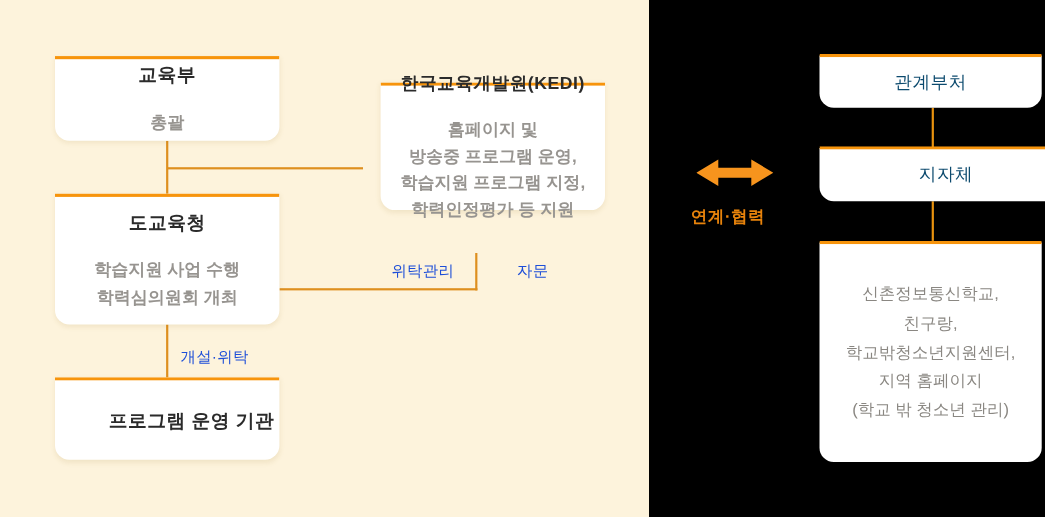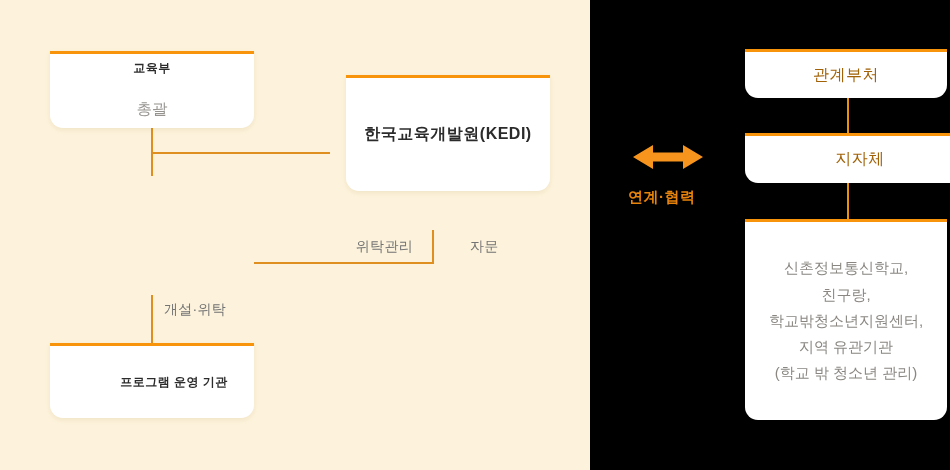--- a/index.html
+++ b/index.html
@@ -25,54 +25,55 @@
     display: flex;
     flex-direction: column;
     align-items: center;
     justify-content: center;
     text-align: center;
     box-shadow: 0 2px 5px rgba(160, 120, 40, 0.12);
   }
   .panel-right-node { box-shadow: none; }
 
   .node-title {
-    font-size: 12px;
+    font-size: 17px;
     font-weight: 700;
     color: #2b2b2b;
     letter-spacing: 0.5px;
   }
   .node-title-sm { font-size: 16px; }
   .node-sub {
     margin-top: 20px;
     font-size: 15.5px;
     color: #979490;
     line-height: 1.55;
     white-space: pre-line;
+    font-weight: bold;
   }
   .node-sub-only {
     margin-top: 0;
     font-size: 15px;
     color: #8a8782;
     line-height: 1.75;
     white-space: pre-line;
   }
   .node-title-plain {
     font-size: 16px;
     font-weight: 400;
-    color: #a16207;
+    color: #0c4a6e;
     letter-spacing: 0.5px;
   }
 
   .edge { position: absolute; background: #DE8F1F; }
   .edge-dark { background: #E8920E; }
 
   .edge-label {
     position: absolute;
     font-size: 14px;
-    color: #737373;
+    color: #1d4ed8;
     letter-spacing: 0.3px;
   }
   .bridge-label {
     position: absolute;
     font-size: 15px;
     font-weight: 700;
     color: #E8830B;
     letter-spacing: 0.5px;
   }
   .bridge-arrow { position: absolute; }
@@ -86,31 +87,40 @@
   <div class="panel panel-right"></div>
 
   <div class="edge" style="left:151px; top:128px; width:2px; height:48px;"></div>
   <div class="edge" style="left:152px; top:152px; width:178px; height:2px;"></div>
   <div class="edge" style="left:254px; top:262px; width:180px; height:2px;"></div>
   <div class="edge" style="left:432px; top:230px; width:2px; height:34px;"></div>
   <div class="edge" style="left:151px; top:295px; width:2px; height:48px;"></div>
 
   <div class="edge-label" style="left:333px; top:238px; width:80px; text-align:right;">위탁관리</div>
   <div class="edge-label" style="left:470px; top:238px;font-family:Liberation Serif, serif;">자문</div>
-  <div class="edge-label" style="left:164px; top:301px;">개설·위탁</div>
+  <div class="edge-label" style="left:164px; top:316px;">개설·위탁</div>
 
   <div class="node" style="left:50px; top:51px; width:204px; height:77px;">
     <div class="node-title">교육부</div>
     <div class="node-sub">총괄</div>
   </div>
 
   <div class="node" style="left:346px; top:75px; width:204px; height:116px;">
     <div class="node-title node-title-sm">한국교육개발원(KEDI)</div>
+    <div class="node-sub">홈페이지 및
+방송중 프로그램 운영,
+학습지원 프로그램 지정,
+학력인정평가 등 지원</div>
   </div>
 
+  <div class="node" style="left:50px; top:176px; width:204px; height:119px;">
+    <div class="node-title">도교육청</div>
+    <div class="node-sub">학습지원 사업 수행
+학력심의원회 개최</div>
+  </div>
 
   <div class="node" style="left:50px; top:343px; width:204px; height:75px;padding-left:44px;">
     <div class="node-title">프로그램 운영 기관</div>
   </div>
 
   <svg class="bridge-arrow" style="left:633px; top:142px;" width="70" height="30" viewBox="0 0 70 30" aria-hidden="true">
     <polygon points="0,15 20,3 20,10.5 50,10.5 50,3 70,15 50,27 50,19.5 20,19.5 20,27" fill="#F7941D"></polygon>
   </svg>
   <div class="bridge-label" style="left:628px; top:188px; width:84px;">연계·협력</div>
 
@@ -122,17 +132,17 @@
   </div>
 
   <div class="node panel-right-node" style="left:745px; top:133px; width:230px; height:50px;">
     <div class="node-title-plain">지자체</div>
   </div>
 
   <div class="node panel-right-node" style="left:745px; top:219px; width:202px; height:201px;">
     <div class="node-sub-only">신촌정보통신학교,
 친구랑,
 학교밖청소년지원센터,
-지역 유관기관
+지역 홈페이지
 (학교 밖 청소년 관리)</div>
   </div>
 
 </div>
 
 </body></html>

